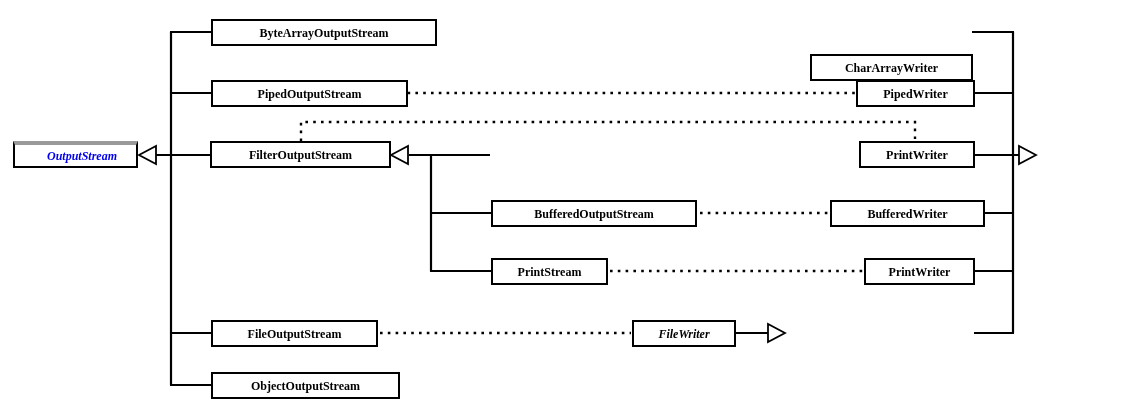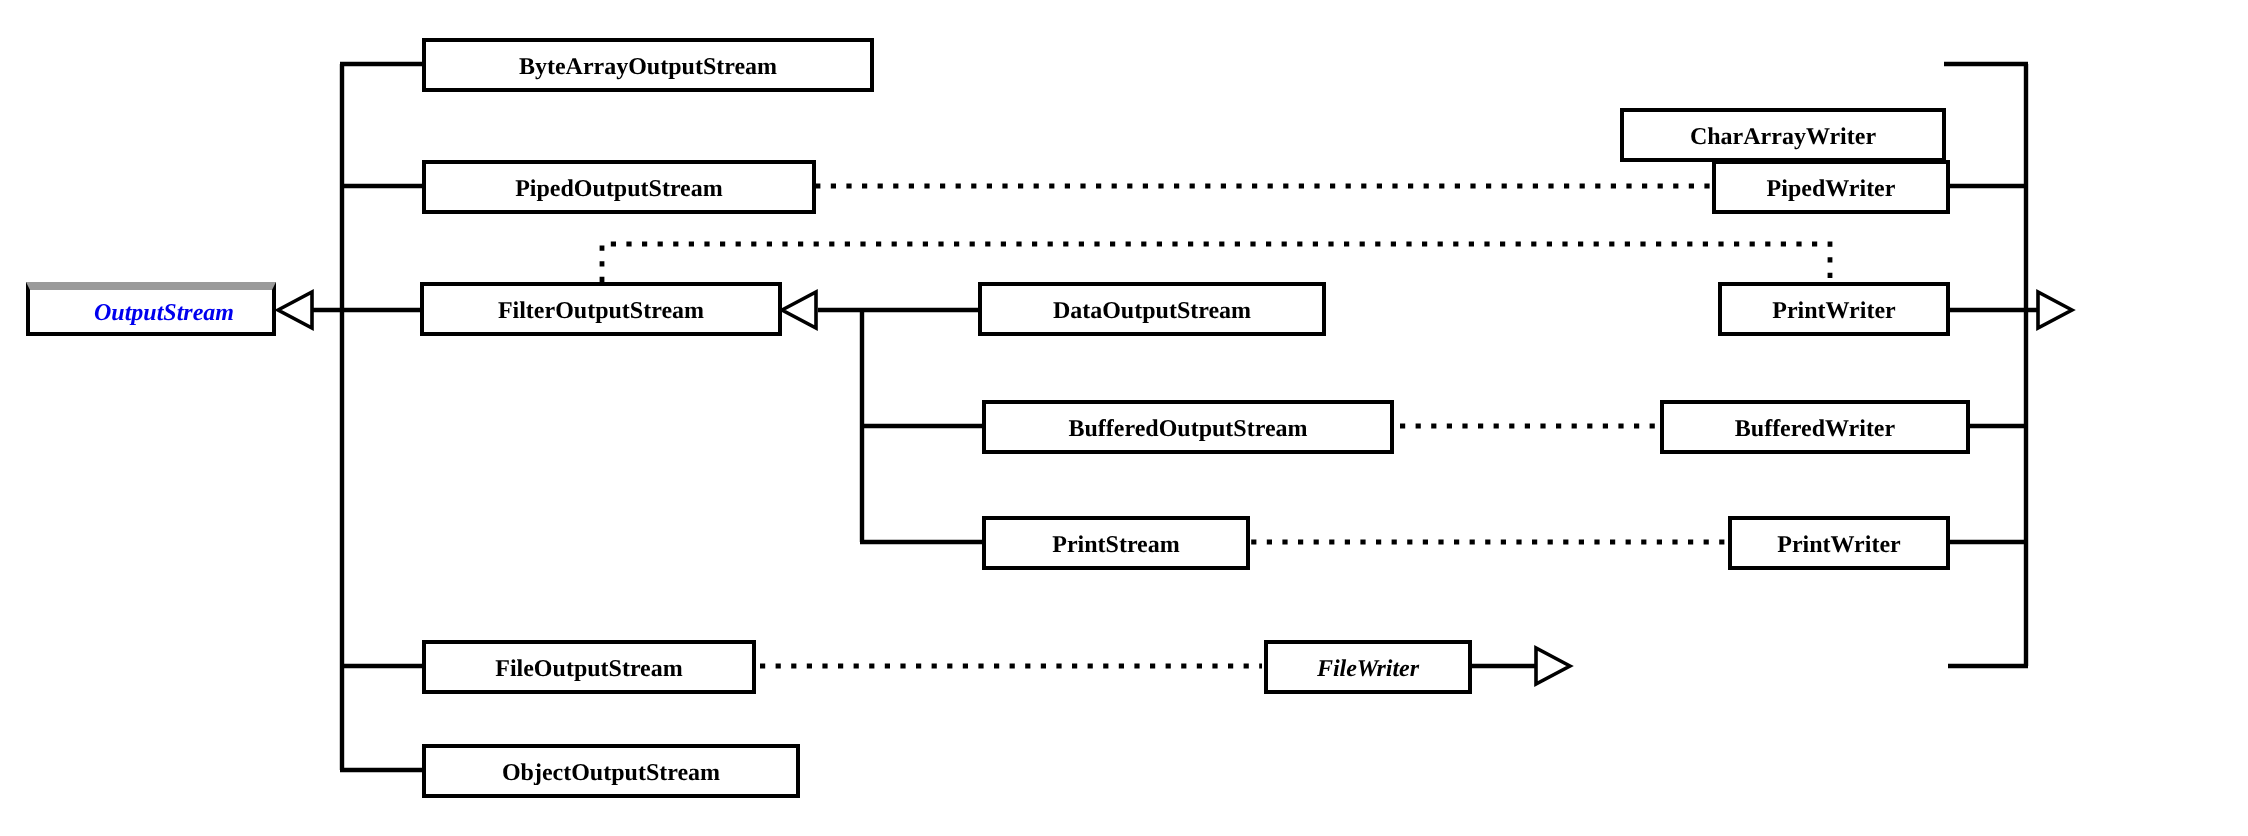--- a/index.html
+++ b/index.html
@@ -93,23 +93,22 @@
   </svg>
 
   <div class="cbox base" style="left:13px;  top:141px; width:125px;">OutputStream</div>
 
   <div class="cbox" style="left:211px; top:19px;  width:226px;">ByteArrayOutputStream</div>
   <div class="cbox" style="left:211px; top:80px;  width:197px;">PipedOutputStream</div>
   <div class="cbox" style="left:210px; top:141px; width:181px;">FilterOutputStream</div>
   <div class="cbox" style="left:211px; top:320px; width:167px;">FileOutputStream</div>
   <div class="cbox" style="left:211px; top:372px; width:189px;">ObjectOutputStream</div>
 
-  <div class="cbox" style="left:489px; top:141px; width:174px;">DataOutputStream</div>
   <div class="cbox" style="left:491px; top:200px; width:206px;">BufferedOutputStream</div>
-  <div class="cbox" style="left:491px; top:258px; width:134px;">PrintStream</div>
+  <div class="cbox" style="left:491px; top:258px; width:117px;">PrintStream</div>
 
   <div class="cbox" style="left:810px; top:19px;  width:163px;margin-top:35px;">CharArrayWriter</div>
   <div class="cbox" style="left:856px; top:80px;  width:119px;">PipedWriter</div>
   <div class="cbox" style="left:859px; top:141px; width:116px;">PrintWriter</div>
   <div class="cbox" style="left:830px; top:200px; width:155px;">BufferedWriter</div>
   <div class="cbox" style="left:864px; top:258px; width:111px;">PrintWriter</div>
 
   <div class="cbox" style="left:632px; top:320px; width:104px;font-style:italic;">FileWriter</div>
 
 </div>

